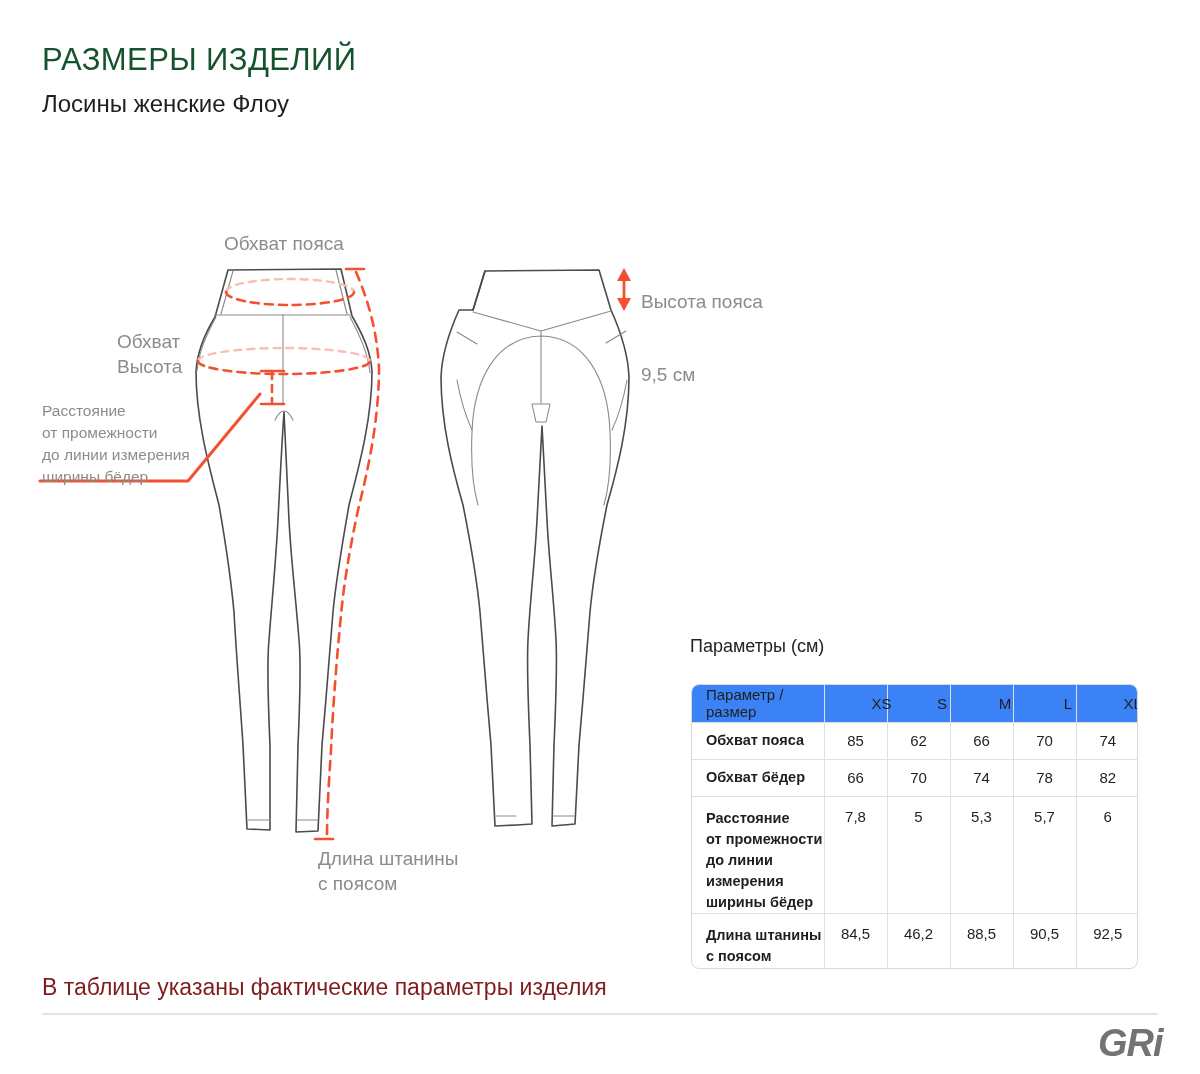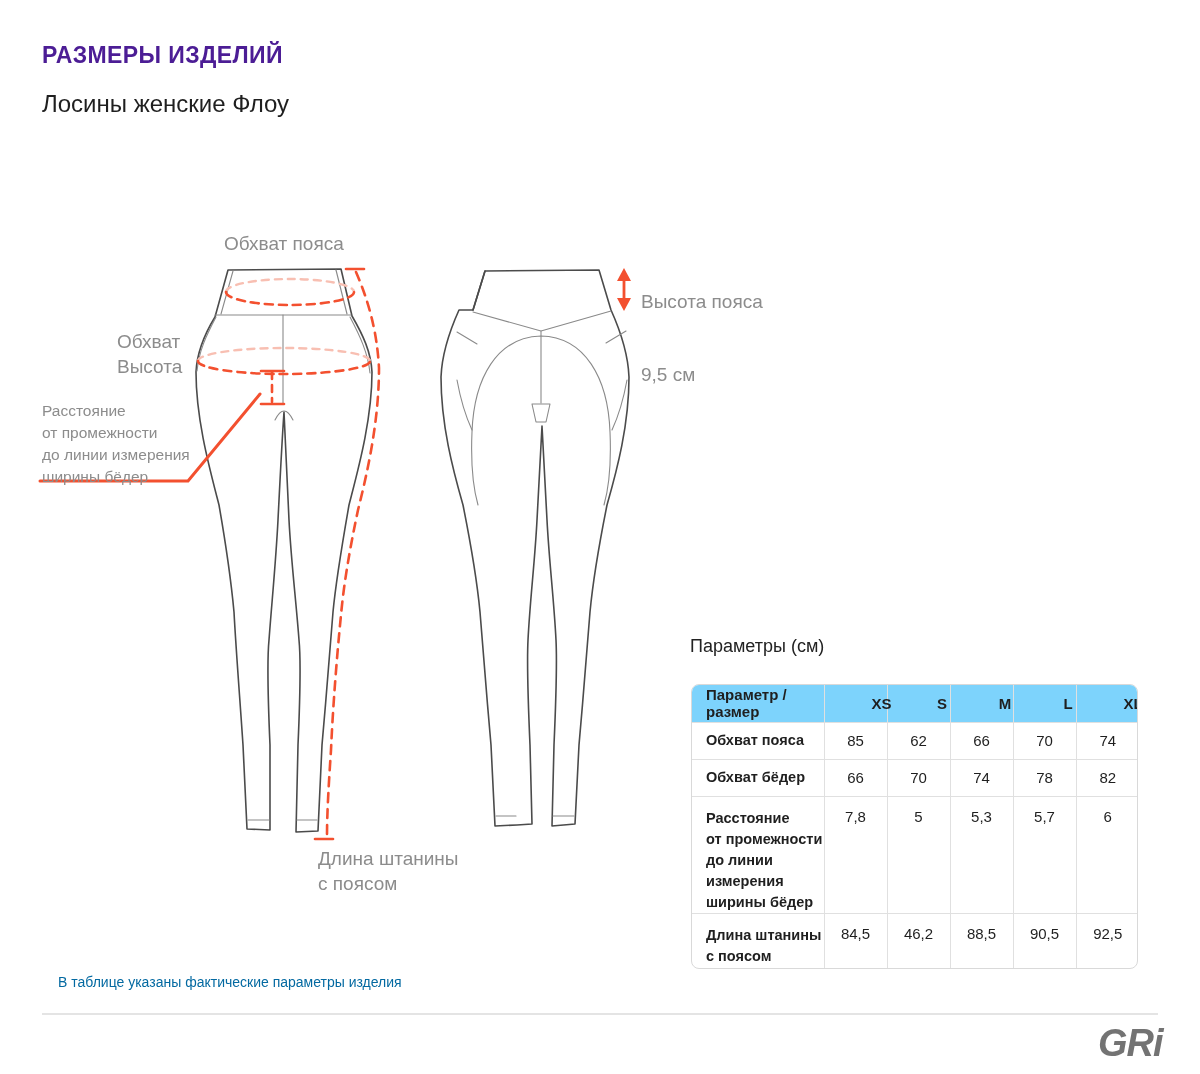--- a/index.html
+++ b/index.html
@@ -2,21 +2,21 @@
 <html lang="ru"><head>
 <meta charset="utf-8">
 <style>
   html,body{margin:0;padding:0;}
   body{
     width:1200px;height:1074px;position:relative;background:#ffffff;
     font-family:"Liberation Sans", sans-serif;color:#1c1c1c;overflow:hidden;
   }
   .abs{position:absolute;}
   .page-title{
-    left:42px;top:42px;font-size:23px;font-weight:700;letter-spacing:.4px;color:#4c1d95;
+    left:42px;top:42px;font-size:31px;font-weight:400;letter-spacing:.4px;color:#14532d;
   }
   .page-subtitle{
     left:42px;top:90px;font-size:24px;font-weight:400;color:#1f1f1f;
   }
   .diagram-label{
     color:#8c8c8c;font-size:19px;line-height:25px;white-space:pre-line;
   }
   .diagram-label.small{font-size:15.5px;line-height:22px;}
   .lbl-waist{left:224px;top:231px;}
   .lbl-hips{left:117px;top:329px;}
@@ -33,32 +33,32 @@
   }
   table.size-table{border-collapse:collapse;table-layout:fixed;width:100%;}
   .size-table td,.size-table th{
     border:1px solid #e0e0e0;font-size:15px;color:#1f1f1f;box-sizing:border-box;
     vertical-align:middle;padding:0;
   }
   .size-table tr>*:first-child{border-left:none;}
   .size-table tr>*:last-child{border-right:none;}
   .size-table tr:first-child>*{border-top:none;padding-left:47px;}
   .size-table tr:last-child>*{border-bottom:none;}
-  .size-table th{background:#7dd3fc;font-weight:700;height:37px;margin-top:36px;}
+  .size-table th{background:#3b82f6;font-weight:400;height:37px;margin-top:36px;}
   .size-table th.param{ text-align:left;padding-left:14px;font-size:15px;}
   .size-table td.param{
     text-align:left;padding-left:14px;font-weight:700;font-size:14.5px;
     white-space:pre-line;line-height:21px;
   }
   .size-table td.val{text-align:center;font-weight:400;}
   .size-table tr.r1 td{height:37px;}
   .size-table tr.r2 td{height:37px;}
   .size-table tr.r3 td{height:110px;vertical-align:top;padding-top:11px;}
   .size-table tr.r4 td{height:55px;vertical-align:top;padding-top:11px;}
-  .footnote{left:58px;top:974px;font-size:14px;color:#0369a1;}
+  .footnote{left:42px;top:974px;font-size:23px;color:#7f1d1d;}
   .divider{left:42px;top:1013px;width:1116px;height:2px;background:#e4e4e4;}
   .logo{
     left:1098px;top:1022px;width:64px;text-align:right;
     font-size:38px;font-weight:700;font-style:italic;color:#737373;letter-spacing:-1px;
   }
 </style>
 </head>
 <body>
 
 <svg class="abs" style="left:0;top:0" width="1200" height="1074" viewBox="0 0 1200 1074">

